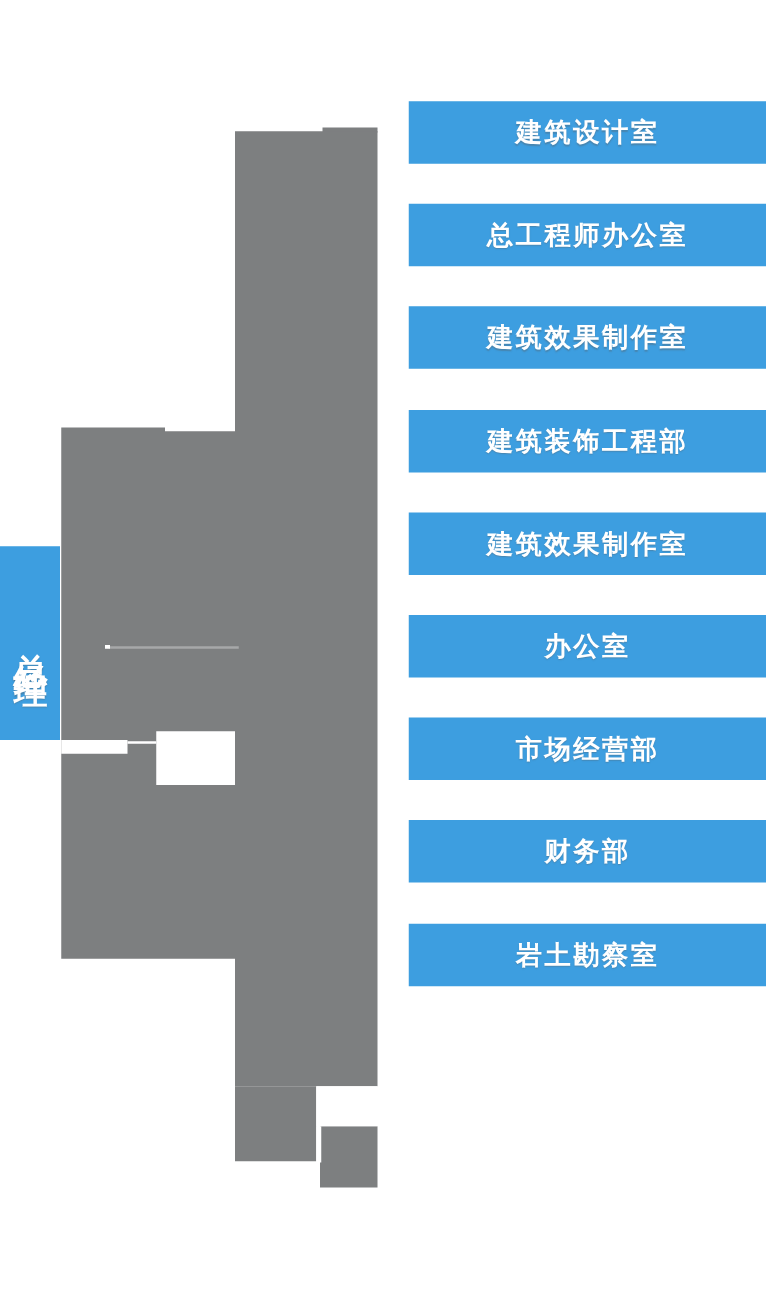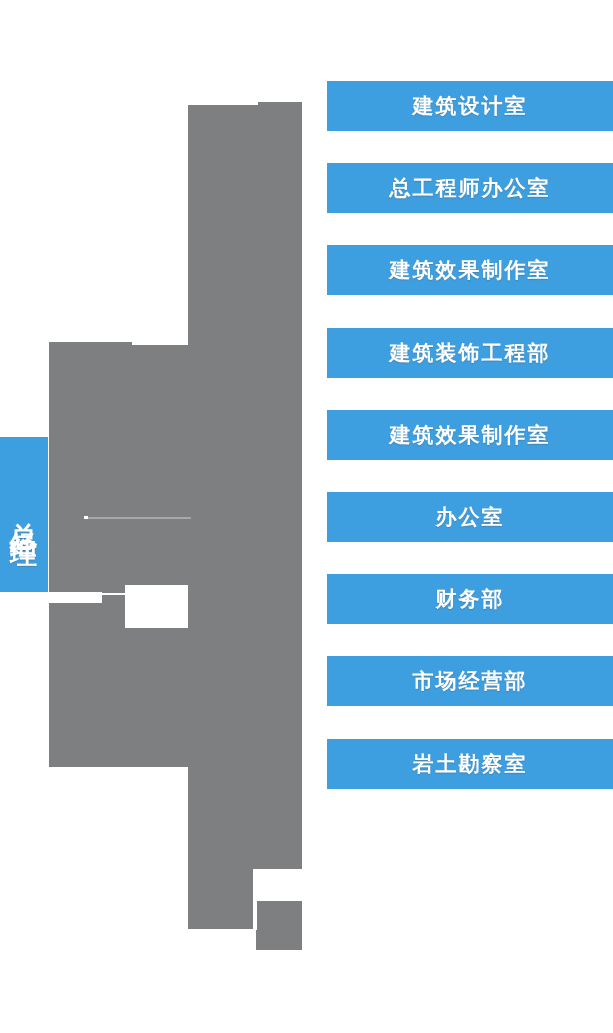--- a/index.html
+++ b/index.html
@@ -78,18 +78,18 @@
     <span class="vtext">总经理</span>
   </div>
 
   <div class="depts">
     <div class="dept">建筑设计室</div>
     <div class="dept">总工程师办公室</div>
     <div class="dept">建筑效果制作室</div>
     <div class="dept">建筑装饰工程部</div>
     <div class="dept">建筑效果制作室</div>
     <div class="dept">办公室</div>
+    <div class="dept">市场经营部</div>
     <div class="dept">财务部</div>
-    <div class="dept">市场经营部</div>
     <div class="dept">岩土勘察室</div>
   </div>
 
 </div>
 
 </body></html>

